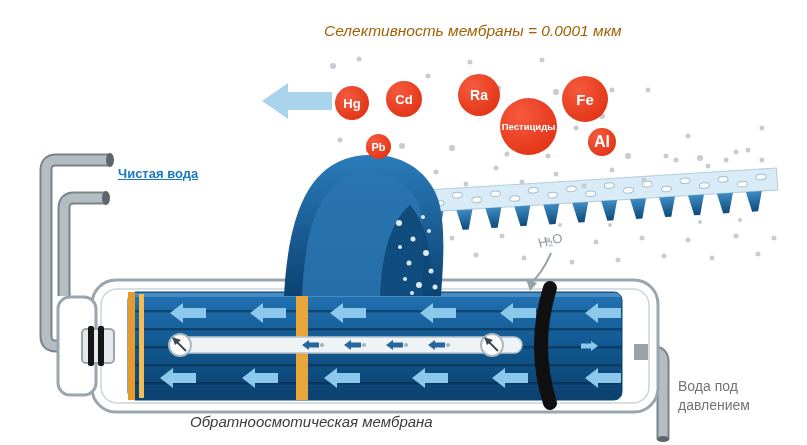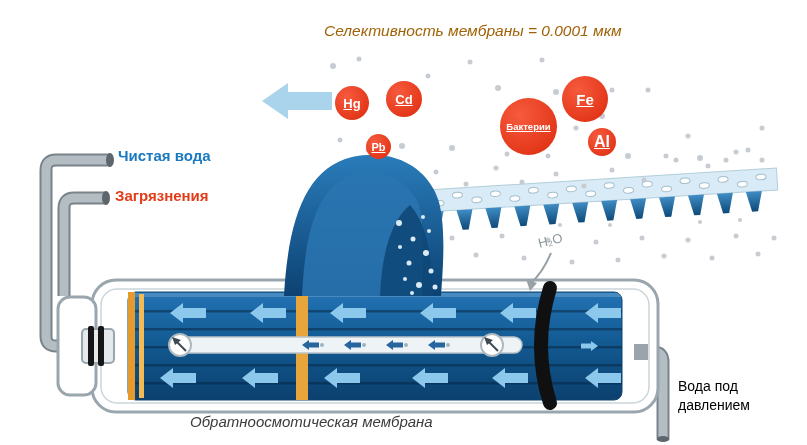--- a/index.html
+++ b/index.html
@@ -1,29 +1,29 @@
 <!DOCTYPE html>
 <html><head>
 <meta charset="utf-8">
 <style>
   html,body{margin:0;padding:0;background:#fff;}
   .canvas{position:relative;width:807px;height:445px;background:#fff;overflow:hidden;
           font-family:"Liberation Sans",sans-serif;}
   svg.layer{position:absolute;left:0;top:0;z-index:1;}
   .lbl{position:absolute;z-index:3;white-space:nowrap;}
   .title{left:324px;top:22px;font-style:italic;font-size:15.5px;color:#a16207;}
-  .clean{left:118px;top:147px;color:#1b79c0;font-weight:bold;font-size:15px;}
+  .clean{left:118px;top:166px;color:#1b79c0;font-weight:bold;font-size:13px;text-decoration:underline;}
   .cont{left:115px;top:187px;color:#e43a18;font-weight:bold;font-size:15px;}
   .h2o{left:538px;top:233px;color:#8d969b;font-size:13px;transform:rotate(-14deg);}
   .memcap{left:190px;top:413px;font-style:italic;font-size:15px;color:#3c3c3c;}
-  .press{left:678px;top:377px;font-size:14px;color:#000000;width:84px;line-height:1.35;white-space:normal;}
+  .press{left:678px;top:377px;font-size:14px;color:#737373;width:84px;line-height:1.35;white-space:normal;}
   .particle{position:absolute;z-index:2;border-radius:50%;
             background:radial-gradient(circle at 35% 30%, #f65a3e, #dd2a0c);
             color:#fff;display:flex;align-items:center;justify-content:center;
-            font-weight:bold;text-align:right;text-decoration:underline;}
+            font-weight:bold;text-align:right;}
   .p-hg{left:335px;top:86px;width:34px;height:34px;font-size:13px;}
   .p-pb{left:366px;top:119px;width:25px;height:25px;font-size:11px;margin-top:15px;}
   .p-cd{left:386px;top:81px;width:36px;height:36px;font-size:13px;}
   .p-no3{left:419px;top:101px;width:50px;height:50px;font-size:16px;}
   .p-ra{left:458px;top:74px;width:42px;height:42px;font-size:14px;}
   .p-pest{left:500px;top:98px;width:57px;height:57px;font-size:9.5px;}
   .p-fe{left:562px;top:76px;width:46px;height:46px;font-size:15px;}
   .p-al{left:588px;top:128px;width:28px;height:28px;font-size:16px;}
   .p-vir{left:623px;top:98px;width:55px;height:55px;font-size:12.5px;}
   .p-bac{left:650px;top:36px;width:125px;height:125px;font-size:16.5px;}
@@ -261,25 +261,25 @@
     <polygon points="332,92 288,92 288,83 262,101 288,119 288,110 332,110" fill="#a9d4ec"></polygon>
 
     <g>
       <path d="M 551,253 Q 543,272 531,283" stroke="#98a1a6" stroke-width="2" fill="none"></path>
       <polygon points="526,279 530,291 537,283" fill="#98a1a6"></polygon>
     </g>
   </svg>
 
   <div class="lbl title">Селективность мембраны = 0.0001 мкм</div>
   <div class="lbl clean">Чистая вода</div>
-  <div class="lbl cont">Загрязнения</div>
   <div class="lbl h2o">H₂O</div>
   <div class="lbl memcap">Обратноосмотическая мембрана</div>
   <div class="lbl press">Вода под давлением</div>
 
   <div class="particle p-hg">Hg</div>
   <div class="particle p-pb">Pb</div>
   <div class="particle p-cd">Cd</div>
-  <div class="particle p-pest">Бактерии</div>
+  <div class="particle p-ra">Ra</div>
+  <div class="particle p-pest">Пестициды</div>
   <div class="particle p-fe">Fe</div>
   <div class="particle p-al">Al</div>
 
 </div>
 
 </body></html>

